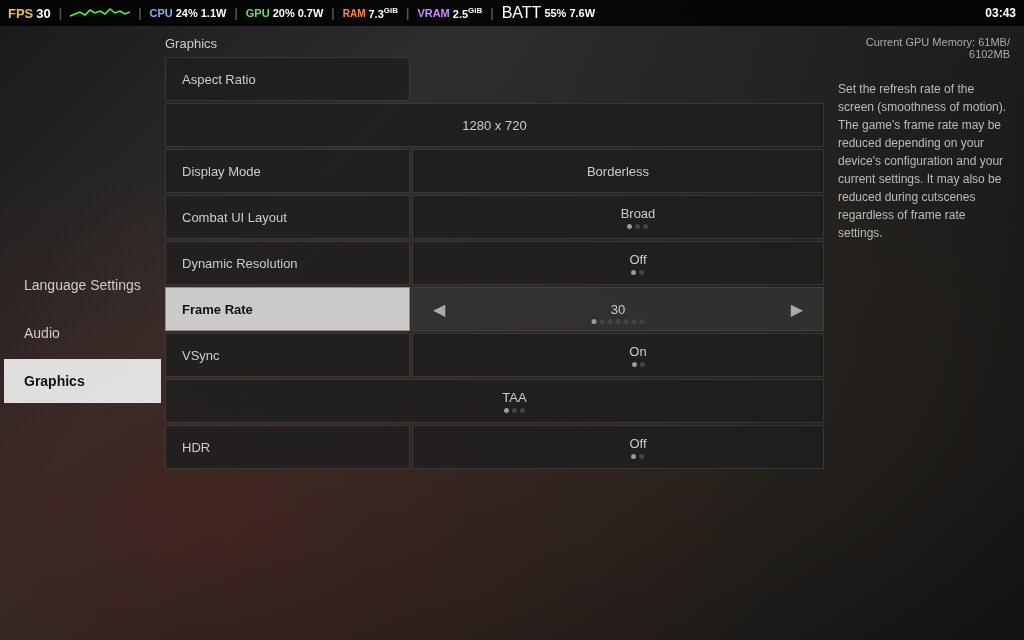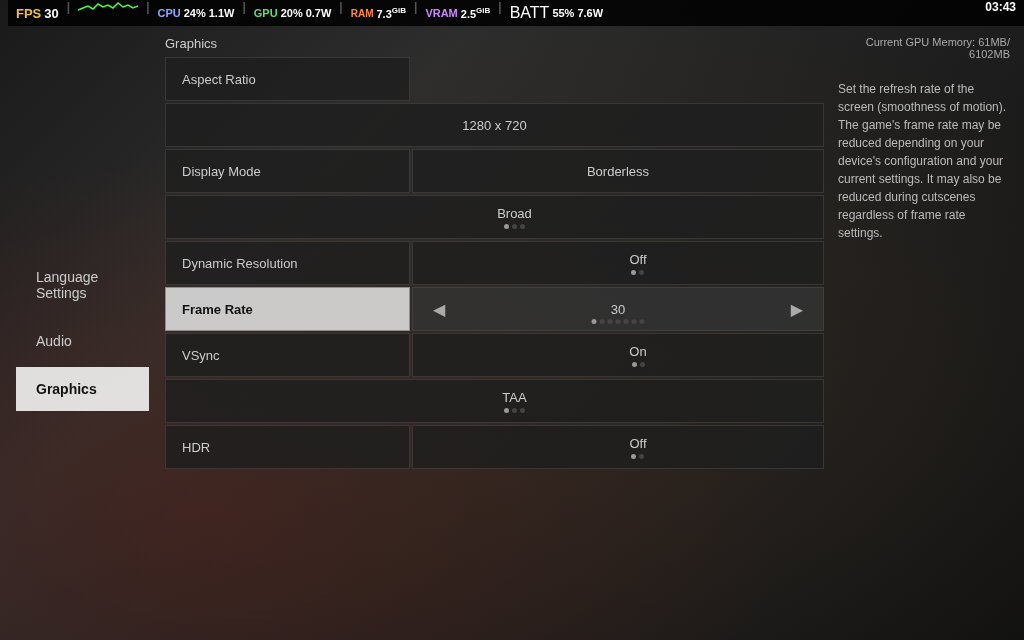--- a/index.html
+++ b/index.html
@@ -24,25 +24,26 @@
       position: absolute;
       inset: 0;
       background: radial-gradient(ellipse at 60% 60%, rgba(80,60,40,0.3) 0%, transparent 70%),
                   radial-gradient(ellipse at 20% 80%, rgba(100,30,20,0.4) 0%, transparent 50%);
     }
 
     
     .hud-bar {
       position: absolute;
       top: 0;
-      left: 8px;
+      left: 0;
       right: 0;
       height: 26px;
       background: rgba(0,0,0,0.85);
       display: flex;
+      align-items: center;
       padding: 0 8px;
       z-index: 10;
       font-size: 12px;
       font-weight: bold;
       gap: 4px;
     }
     .hud-item {
       display: flex;
       align-items: center;
       gap: 3px;
@@ -74,21 +75,21 @@
       display: flex;
       z-index: 5;
     }
 
     
     .sidebar {
       width: 165px;
       display: flex;
       flex-direction: column;
       justify-content: center;
-      padding: 20px 16px;
+      padding: 20px 4px;
       gap: 4px;
     }
     .sidebar-item {
       padding: 14px 20px;
       color: #ccc;
       font-size: 14px;
       cursor: pointer;
       background: transparent;
       transition: background 0.1s;
     }
@@ -294,20 +295,21 @@
             <span class="value-text">1280 x 720</span>
           </div>
         </div>
         <div class="setting-row">
           <div class="setting-label">Display Mode</div>
           <div class="setting-value">
             <span class="value-text">Borderless</span>
           </div>
         </div>
         <div class="setting-row">
+          <div class="setting-label">Combat UI Layout</div>
           <div class="setting-value">
             <div class="combo-value">
               <span class="value-text">Broad</span>
               <div class="dots-row">
                 <div class="small-dot lit"></div>
                 <div class="small-dot"></div>
                 <div class="small-dot"></div>
               </div>
             </div>
           </div>

